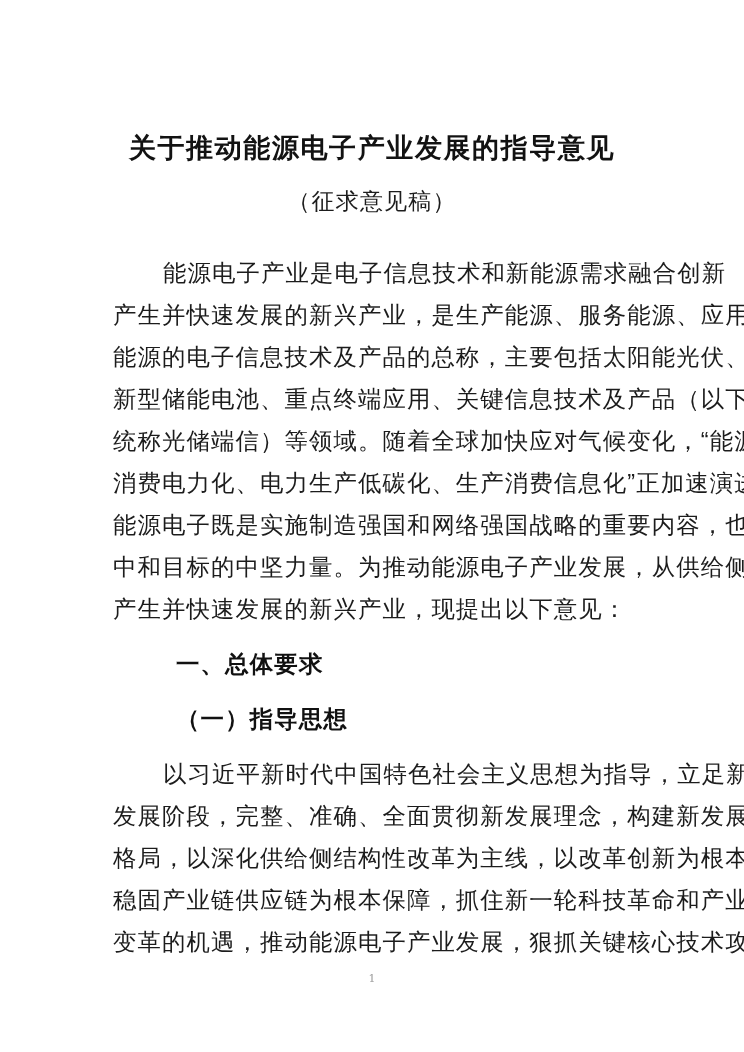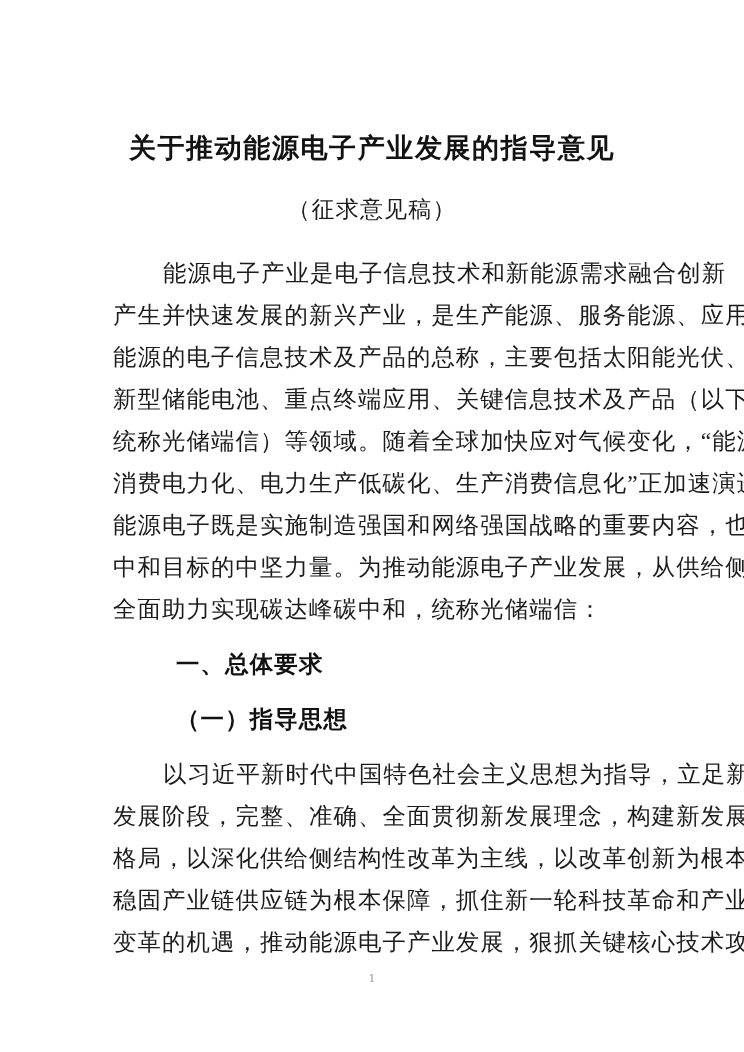--- a/index.html
+++ b/index.html
@@ -34,40 +34,40 @@
   .doc-title {
     font-family: "DejaVu Sans", "Liberation Sans", sans-serif;
     font-weight: bold;
     font-size: 27px;
     letter-spacing: 1.6px;
     line-height: 40px;
     color: #121212;
     white-space: nowrap;
   }
   .doc-subtitle {
-    margin-top: 24px;
+    margin-top: 16px;
     font-family: "DejaVu Serif", "Liberation Serif", serif;
     font-weight: normal;
     font-size: 23px;
     letter-spacing: 1.2px;
     line-height: 34px;
     color: #1d1d1d;
     white-space: nowrap;
   }
 
   
   .body-frame {
     position: absolute;
     left: 113px;
     top: 252px;
     width: 522px;
   }
 
   .para {
-    font-family: Liberation Serif, serif;
+    font-family: Liberation Sans, sans-serif;
     font-size: 23.4px;
     line-height: 42px;
     letter-spacing: 1.1px;
     color: #1c1c1c;
     text-align: justify;
     text-justify: inter-character;
     margin: 0;
   }
   .para .line {
     display: block;
@@ -116,21 +116,21 @@
 
     <p class="para">
       <span class="line indent">能源电子产业是电子信息技术和新能源需求融合创新</span>
       <span class="line">产生并快速发展的新兴产业，是生产能源、服务能源、应用</span>
       <span class="line">能源的电子信息技术及产品的总称，主要包括太阳能光伏、</span>
       <span class="line">新型储能电池、重点终端应用、关键信息技术及产品（以下</span>
       <span class="line">统称光储端信）等领域。随着全球加快应对气候变化，“能源</span>
       <span class="line">消费电力化、电力生产低碳化、生产消费信息化”正加速演进。</span>
       <span class="line">能源电子既是实施制造强国和网络强国战略的重要内容，也</span>
       <span class="line">中和目标的中坚力量。为推动能源电子产业发展，从供给侧</span>
-      <span class="line">全面助力实现碳达峰碳中和，统称光储端信：</span>
+      <span class="line">产生并快速发展的新兴产业，现提出以下意见：</span>
     </p>
 
     <p class="heading">一、总体要求</p>
     <p class="heading">（一）指导思想</p>
 
     <p class="para">
       <span class="line indent">以习近平新时代中国特色社会主义思想为指导，立足新</span>
       <span class="line">发展阶段，完整、准确、全面贯彻新发展理念，构建新发展</span>
       <span class="line">格局，以深化供给侧结构性改革为主线，以改革创新为根本</span>
       <span class="line">稳固产业链供应链为根本保障，抓住新一轮科技革命和产业</span>

